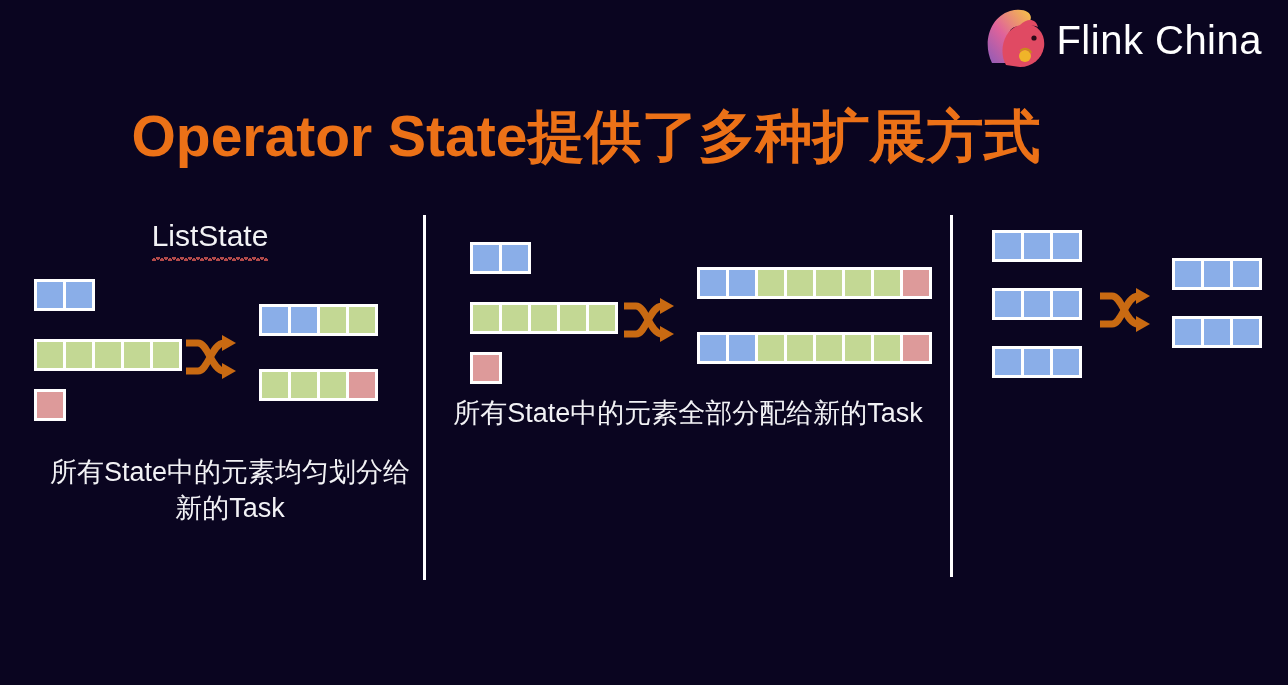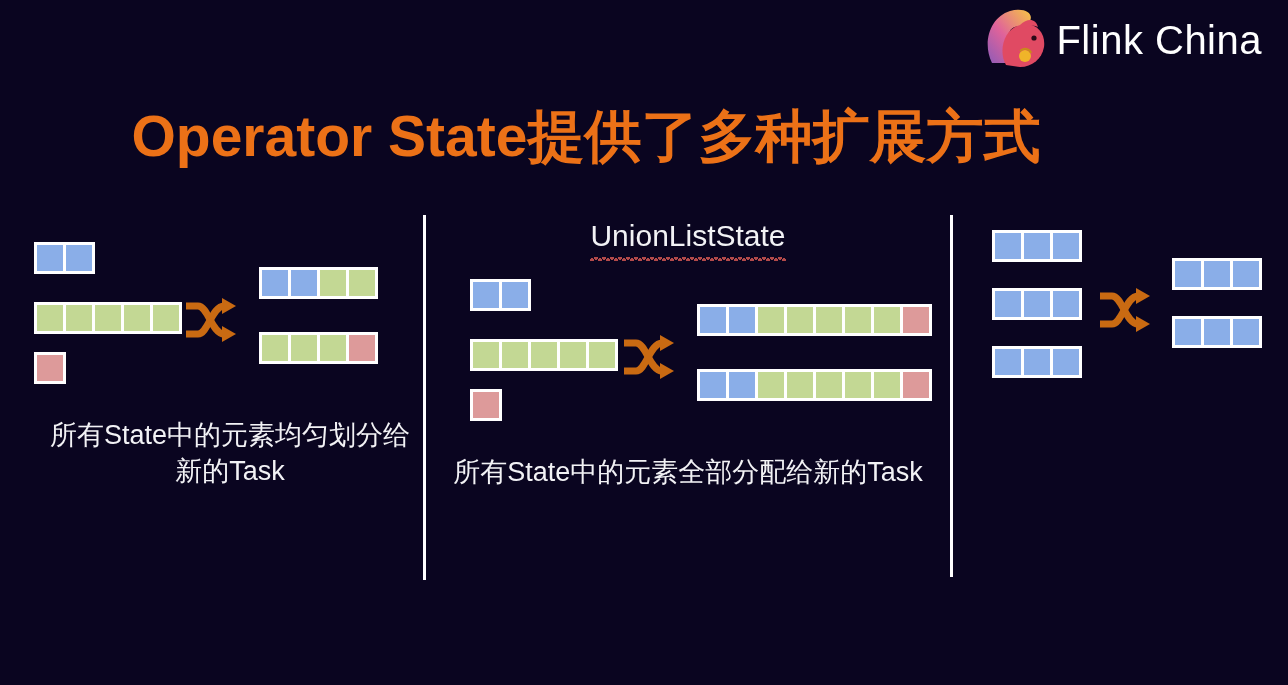--- a/index.html
+++ b/index.html
@@ -132,21 +132,21 @@
   
   .caption {
     text-align: center;
     font-size: 27px;
     line-height: 1.33;
     color: #f2f2f5;
     padding: 0 6px;
     box-sizing: border-box;
   }
   .col1 .caption { margin-top: 22px; margin-left: 40px; }
-  .col2 .caption { margin-top: 22px; }
+  .col2 .caption { }
   .col3 .caption { margin-top: 18px; }
 </style>
 </head>
 <body>
 
 <div class="brand">
   <span class="brand-logo">
     <svg viewBox="0 0 72 66" width="72" height="66" aria-hidden="true">
       <defs>
         <linearGradient id="tailg" x1="0" y1="1" x2="1" y2="0">
@@ -165,20 +165,23 @@
   </span>
   <span class="brand-name">Flink China</span>
 </div>
 
 <div class="slide-title">Operator State提供了多种扩展方式</div>
 
 <div class="divider d1"></div>
 <div class="divider d2"></div>
 
 <div class="column col1">
+  <div class="col-heading">
+    <span class="squiggle">ListState</span>
+  </div>
   <div class="diagram">
 
     <div class="group" style="left:34px; top:6px;">
       <div class="cell blue"></div>
       <div class="cell blue"></div>
     </div>
     <div class="group" style="left:34px; top:66px;">
       <div class="cell green"></div>
       <div class="cell green"></div>
       <div class="cell green"></div>
@@ -210,23 +213,20 @@
       <div class="cell green"></div>
       <div class="cell green"></div>
       <div class="cell green"></div>
       <div class="cell red"></div>
     </div>
   </div>
   <div class="caption">所有State中的元素均匀划分给新的Task</div>
 </div>
 
 <div class="column col2">
-  <div class="col-heading">
-    <span class="squiggle">UnionListState</span>
-  </div>
   <div class="diagram">
     <div class="group" style="left:42px; top:6px;">
       <div class="cell blue"></div>
       <div class="cell blue"></div>
     </div>
     <div class="group" style="left:42px; top:66px;">
       <div class="cell green"></div>
       <div class="cell green"></div>
       <div class="cell green"></div>
       <div class="cell green"></div>

